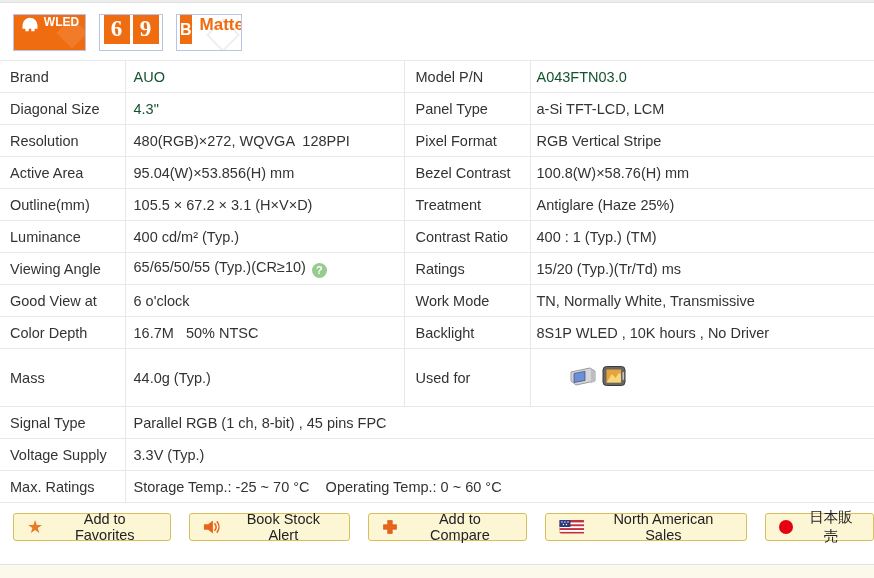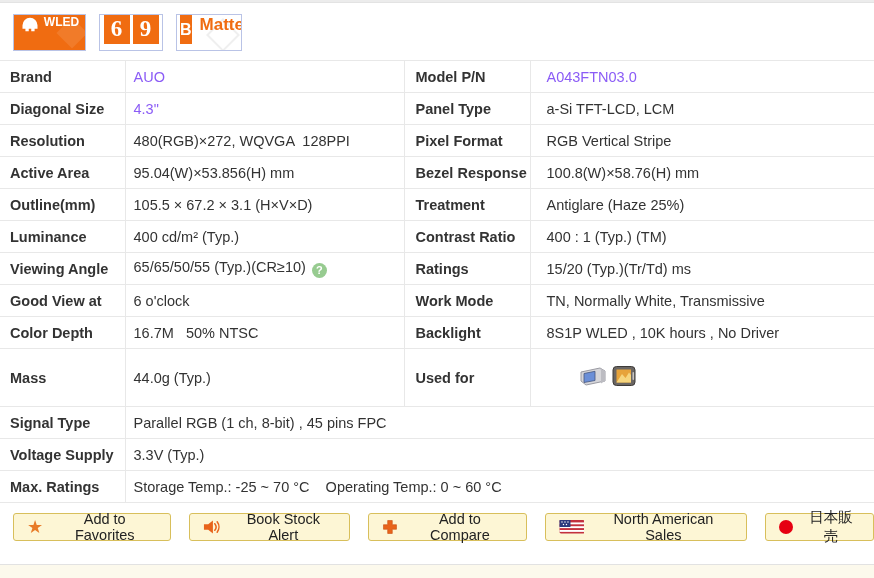--- a/index.html
+++ b/index.html
@@ -29,25 +29,25 @@
     text-align: center; line-height: 29px; font-size: 16px; margin-left: 3px; position: relative; z-index: 1; }
   .b-bar { display: inline-block; width: 4px; height: 29px; background: #f06c11; margin-left: 2px; position: relative; z-index: 1; }
   .matte-label { color: #f06c11; font-weight: bold; font-size: 17px; margin-left: 6px; position: relative; z-index: 1; }
 
   
   table.specs { width: 874px; border-collapse: collapse; table-layout: fixed; margin-top: 9px; }
   .specs td { height: 32px; padding: 0; border-top: 1px solid #e8e8e8; vertical-align: middle;
     font-size: 14.5px; overflow: hidden; white-space: pre-wrap; }
   .specs tr:last-child td { border-bottom: 1px solid #e8e8e8; }
   .col-l1 { width: 125px; } .col-v1 { width: 279px; } .col-l2 { width: 126px; } .col-v2 { width: 344px; }
-  td.lbl  { padding-left: 10px; color: #333; font-weight: bold; }
+  td.lbl  { padding-left: 10px; color: #333; }
   td.val1 { border-left: 1px solid #e8e8e8; padding-left: 8px; }
   td.lbl2 { border-left: 1px solid #e8e8e8; padding-left: 11px; }
-  td.val2 { border-left: 1px solid #e8e8e8; padding-left: 16px; }
-  a.link { color: #8b5cf6; text-decoration: none; cursor: pointer; }
+  td.val2 { border-left: 1px solid #e8e8e8; padding-left: 6px; }
+  a.link { color: #14532d; text-decoration: none; cursor: pointer; }
   .help { display: inline-block; width: 15px; height: 15px; border-radius: 50%; background: #97cb90;
     color: #fff; font-size: 11px; font-weight: bold; text-align: center; line-height: 15px;
     margin-left: 6px; vertical-align: -2px; cursor: pointer; }
   .used-icons { display: inline-flex; gap: 5px; align-items: center; }
   .used-icons svg { display: block; cursor: pointer; }
 
   
   .actions { display: flex; gap: 18px; margin: 10px 0 0 13px; }
   button.act { display: inline-flex; align-items: center; gap: 9px; height: 28px; padding: 0 13px;
     background: #fdf6d5; border: 1px solid #d8bf5b; border-radius: 3px;
@@ -103,21 +103,21 @@
     </tr>
     <tr>
       <td class="lbl">Resolution</td>
       <td class="val1">480(RGB)×272, WQVGA  128PPI</td>
       <td class="lbl lbl2">Pixel Format</td>
       <td class="val2">RGB Vertical Stripe</td>
     </tr>
     <tr>
       <td class="lbl">Active Area</td>
       <td class="val1">95.04(W)×53.856(H) mm</td>
-      <td class="lbl lbl2">Bezel Response</td>
+      <td class="lbl lbl2">Bezel Contrast</td>
       <td class="val2">100.8(W)×58.76(H) mm</td>
     </tr>
     <tr>
       <td class="lbl">Outline(mm)</td>
       <td class="val1">105.5 × 67.2 × 3.1 (H×V×D)</td>
       <td class="lbl lbl2">Treatment</td>
       <td class="val2">Antiglare (Haze 25%)</td>
     </tr>
     <tr>
       <td class="lbl">Luminance</td>

